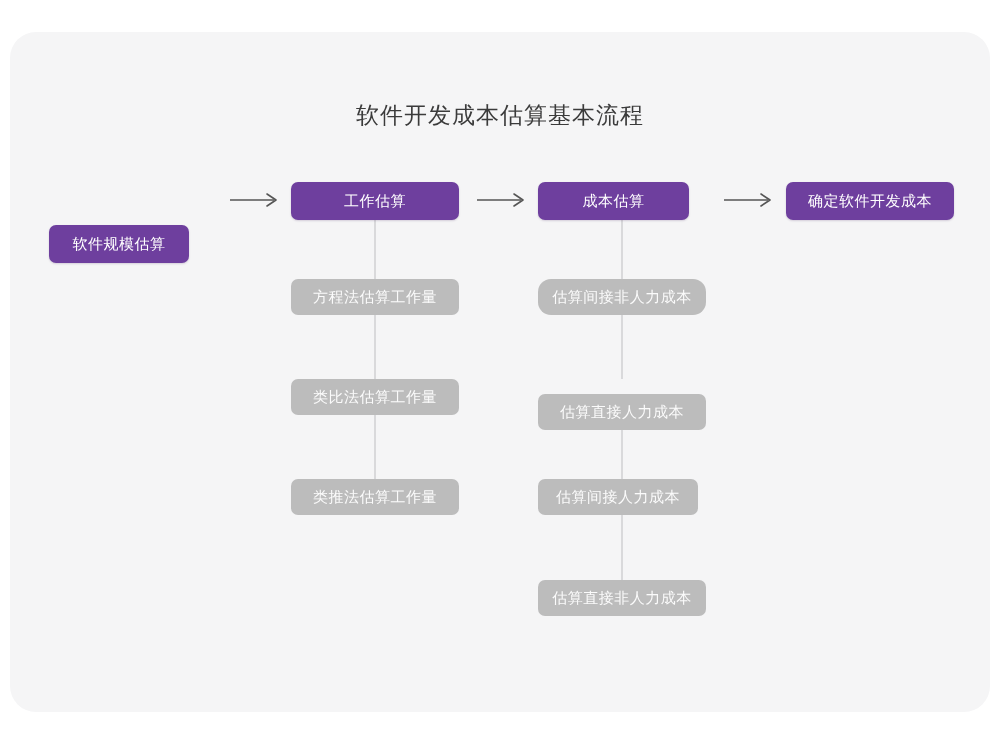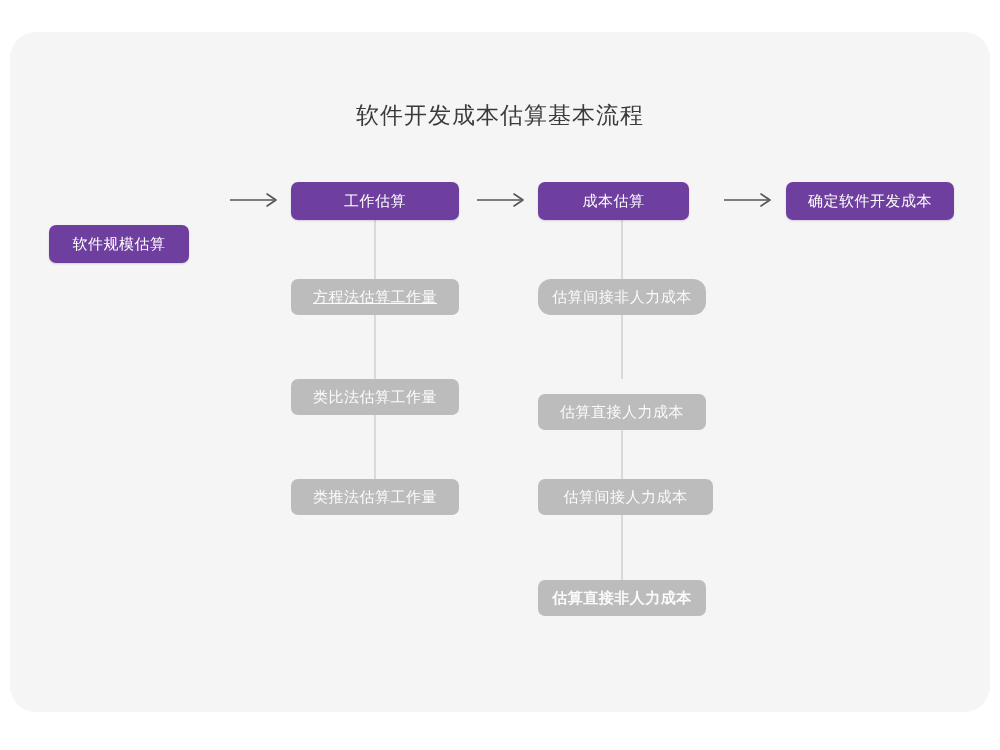--- a/index.html
+++ b/index.html
@@ -136,41 +136,41 @@
     <svg width="52" height="16" viewBox="0 0 52 16" aria-hidden="true">
       <line x1="1" y1="8" x2="45" y2="8" stroke="#555555" stroke-width="1.6"></line>
       <polyline points="38,2 47,8 38,14" fill="none" stroke="#555555" stroke-width="1.6" stroke-linecap="round" stroke-linejoin="round"></polyline>
     </svg>
   </div>
 
   <div class="node primary" style="left:786px; top:182px; width:168px;font-family:Liberation Serif, serif;">
     <span>确定软件开发成本</span>
   </div>
 
-  <div class="node secondary" style="left:291px; top:279px; width:168px;text-decoration:underline;">
+  <div class="node secondary" style="left:291px; top:279px; width:168px;">
     <span>方程法估算工作量</span>
   </div>
 
   <div class="node secondary" style="left:291px; top:379px; width:168px;text-align:right;">
     <span>类比法估算工作量</span>
   </div>
 
   <div class="node secondary" style="left:291px; top:479px; width:168px;">
     <span>类推法估算工作量</span>
   </div>
 
   <div class="node secondary" style="left:538px; top:279px; width:168px;border-radius:13px;">
     <span>估算间接非人力成本</span>
   </div>
 
   <div class="node secondary" style="left:538px; top:394px; width:168px;">
     <span>估算直接人力成本</span>
   </div>
 
-  <div class="node secondary" style="left:538px; top:479px; width:175px;">
+  <div class="node secondary" style="left:538px; top:479px; width:160px;">
     <span>估算间接人力成本</span>
   </div>
 
-  <div class="node secondary" style="left:538px; top:580px; width:168px;font-weight:bold;">
+  <div class="node secondary" style="left:538px; top:580px; width:168px;">
     <span>估算直接非人力成本</span>
   </div>
 
 </div>
 
 </body></html>

